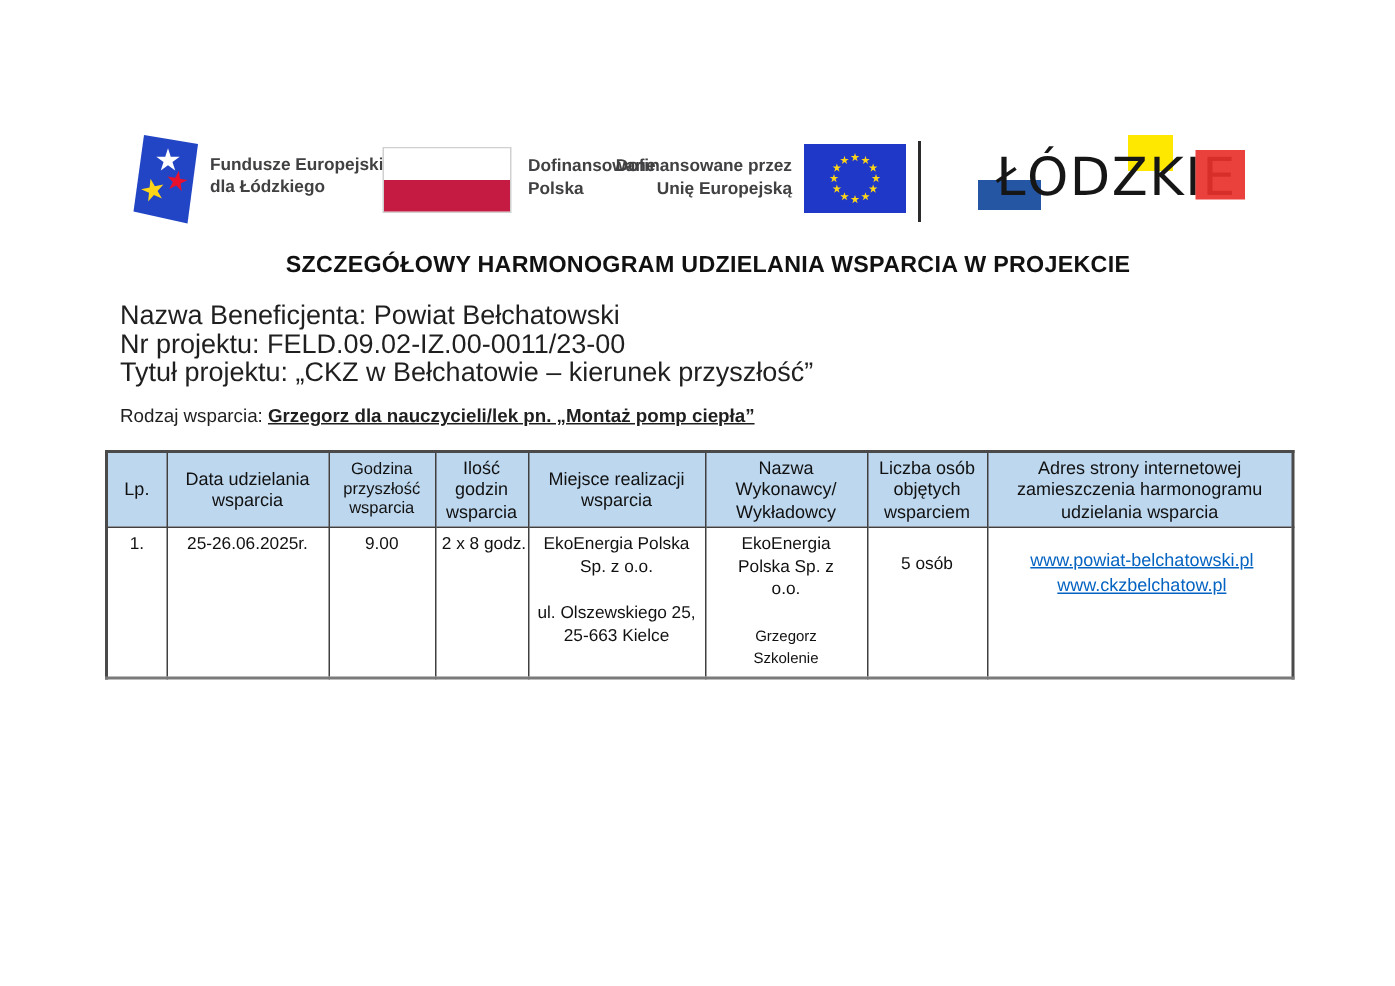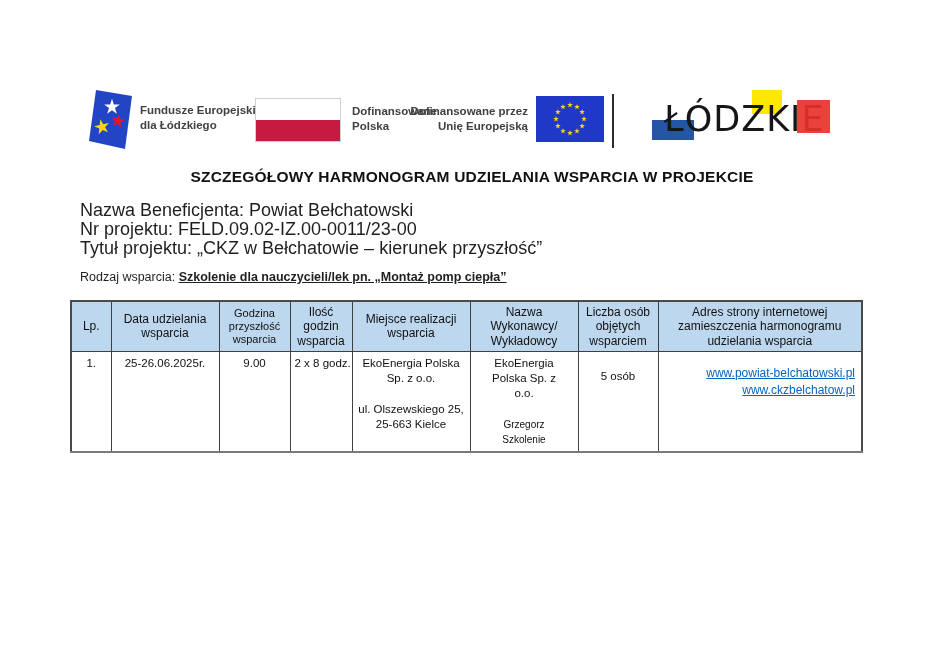--- a/index.html
+++ b/index.html
@@ -48,21 +48,21 @@
   .schedule tbody tr { height:88px; }
   .schedule td {
     border:1px solid #404040; font-size:11.5px; text-align:center;
     vertical-align:top; padding:4px 4px; line-height:15px; color:#111;
   }
   th.small-head { font-size:11px; line-height:13px; }
   th.narrow-pad { padding:2px 12px; }
   td.nowrap { white-space:nowrap; }
   td.contractor-cell { padding:4px 12px; }
   td.count-cell { padding-top:17px;margin-top:48px; }
-  td.links-cell { text-align:right; padding:13px 6px 0 9px;margin-top:28px; }
+  td.links-cell { text-align:center; padding:13px 6px 0 9px;margin-top:28px; }
   .gap { height:16px; }
   .small-name { font-size:10px; }
   a.doclink { color:#0563C1; text-decoration:underline; font-size:12px; line-height:17px; display:inline-block; }
 </style>
 </head>
 <body>
 
 <svg width="0" height="0" style="position:absolute" aria-hidden="true">
   <defs>
     <path id="star" d="M0,-10 L2.25,-3.09 L9.51,-3.09 L3.63,1.18 L5.88,8.09 L0,3.82 L-5.88,8.09 L-3.63,1.18 L-9.51,-3.09 L-2.25,-3.09 Z"></path>
@@ -122,21 +122,21 @@
 </div>
 
 <div class="doc-title">SZCZEGÓŁOWY HARMONOGRAM UDZIELANIA WSPARCIA W PROJEKCIE</div>
 
 <div class="info-block">
   <div>Nazwa Beneficjenta: Powiat Bełchatowski</div>
   <div>Nr projektu: FELD.09.02-IZ.00-0011/23-00</div>
   <div><span>Tytuł projektu: </span><span class="bold">„CKZ w Bełchatowie – kierunek przyszłość”</span></div>
 </div>
 
-<div class="support-line"><span>Rodzaj wsparcia: </span><span class="bold-underline">Szkolenie dla nauczycieli/lek pn. „Montaż pomp ciepła”</span></div>
+<div class="support-line"><span>Rodzaj wsparcia: </span><span class="bold-underline">Grzegorz dla nauczycieli/lek pn. „Montaż pomp ciepła”</span></div>
 
 <div class="table-wrap">
   <table class="schedule">
     <colgroup>
       <col style="width:40px">
         <col style="width:108px">
         <col style="width:71px">
         <col style="width:62px">
       <col style="width:118px">
         <col style="width:108px">

